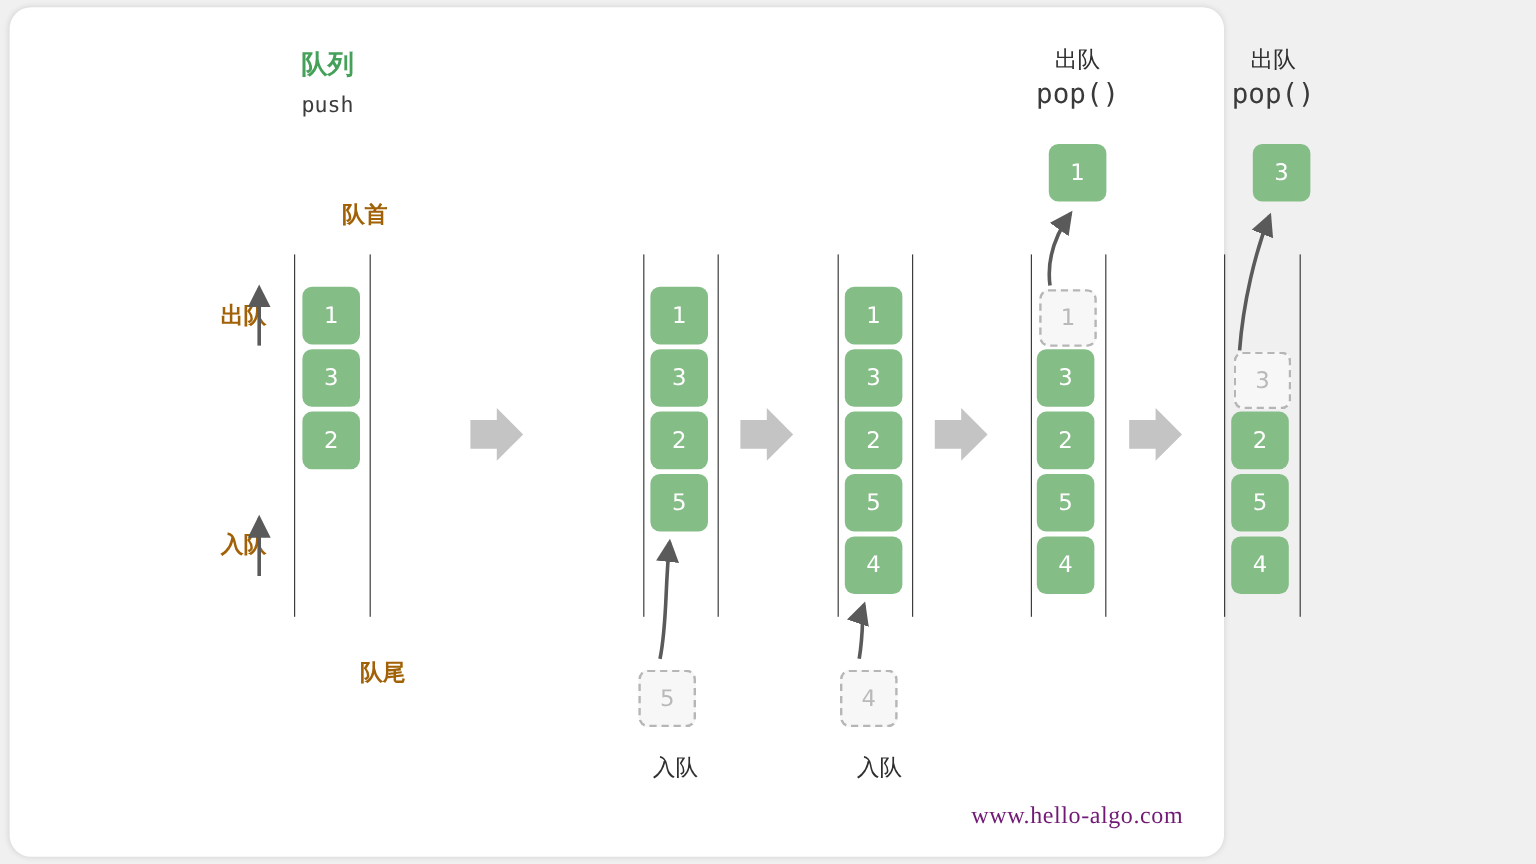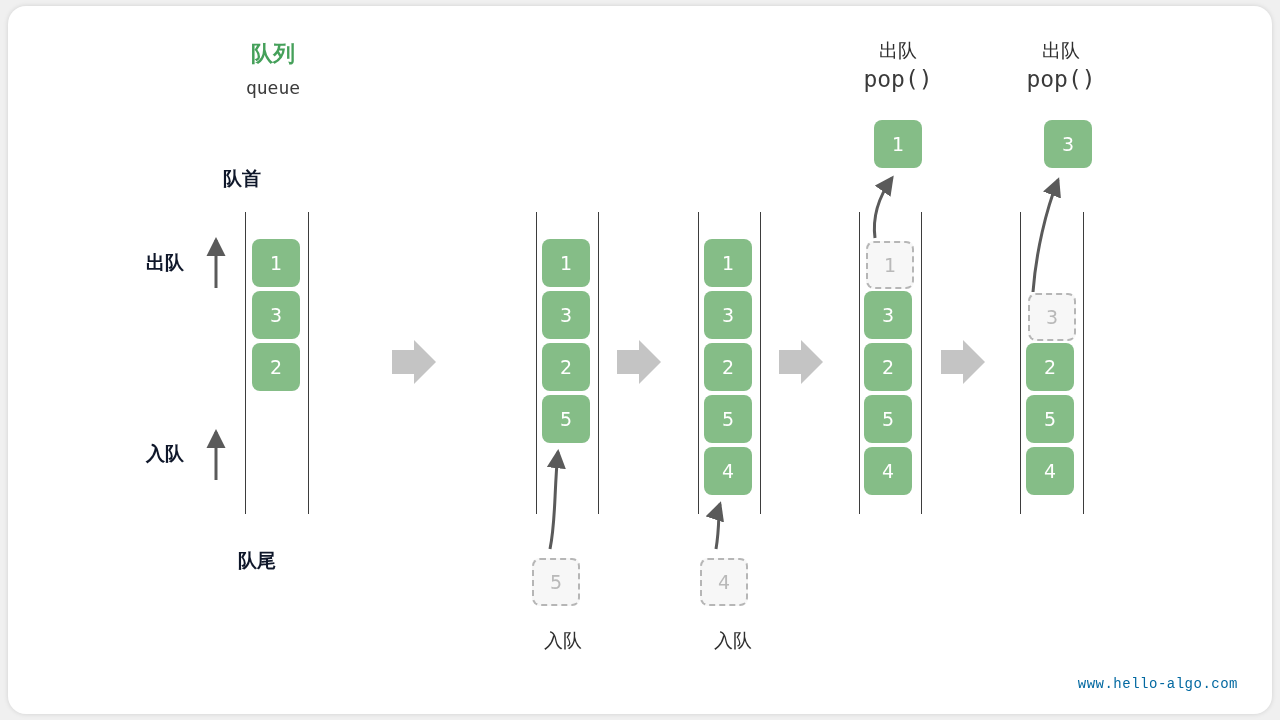--- a/index.html
+++ b/index.html
@@ -5,21 +5,21 @@
   html,body{margin:0;padding:0;}
   body{
     width:1280px;height:720px;
     background:#f0f0f0;
     font-family:"DejaVu Sans","Liberation Sans",sans-serif;
     overflow:hidden;
   }
   .card{
     position:absolute;
     left:8px;top:6px;
-    width:1264px;height:708px;
+    width:1012px;height:708px;
     background:#ffffff;
     border-radius:18px;
     box-shadow:0 0 5px rgba(0,0,0,0.13);
   }
   .stage{position:absolute;top:0;left:0;}
 
   
   .rail{
     position:absolute;
     width:1px;
@@ -40,25 +40,25 @@
   .box.ghost{
     background:#f7f7f7;
     border:2px dashed #b6b6b6;
     color:#b9b9b9;
     width:44px;height:44px;
   }
 
   
   .lbl{
     position:absolute;
-    color:#0f172a;
+    color:#a16207;
     font-size:18px;
     font-weight:bold;
     white-space:nowrap;
-    text-align:left;
+    text-align:right;
   }
   .lbl.cn{font-weight:bold;font-size:19px;}
   .title-cn{
     position:absolute;
     color:#45a05a;
     font-size:22px;
     font-weight:bold;
     white-space:nowrap;
     text-align:center;
   }
@@ -88,34 +88,34 @@
     font-size:23px;
     line-height:30px;
     font-family:"DejaVu Sans Mono","Liberation Mono",monospace;
     color:#3a3a3a;
   }
   .op .codeline .num{color:#3f9a4f;font-weight:bold;}
 
   .watermark{
     position:absolute;
     right:34px;bottom:22px;
-    color:#0369a1;
-    font-size:14px;
-    font-family:Liberation Mono, monospace;
+    color:#701a75;
+    font-size:20px;
+    font-family:Liberation Serif, serif;
     letter-spacing:0.5px;
   }
   svg.overlay{position:absolute;left:0;top:0;width:1280px;height:720px;pointer-events:none;}
 </style>
 </head>
 <body>
 
 <div class="card">
 
   <div class="title-cn" style="left:190px;top:33px;width:150px;">队列</div>
-  <div class="title-en" style="left:190px;top:71px;width:150px;">queue</div>
+  <div class="title-en" style="left:190px;top:71px;width:150px;">push</div>
 
   <div class="lbl cn" style="left:215px;top:160px;width:100px;">队首</div>
   <div class="lbl cn" style="left:230px;top:542px;width:100px;">队尾</div>
 
   <div class="lbl cn" style="left:138px;top:244px;width:76px;">出队</div>
   <div class="lbl cn" style="left:138px;top:435px;width:76px;">入队</div>
 
   <div class="stage">
     <div class="rail" style="left:237px;top:206px;height:302px;"></div>
     <div class="rail" style="left:300px;top:206px;height:302px;"></div>

